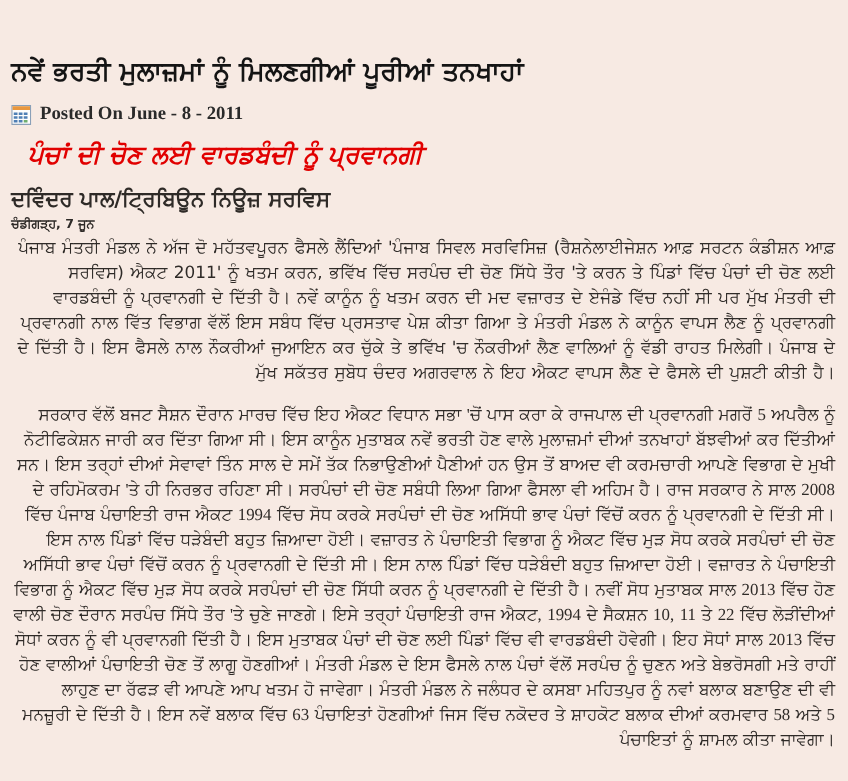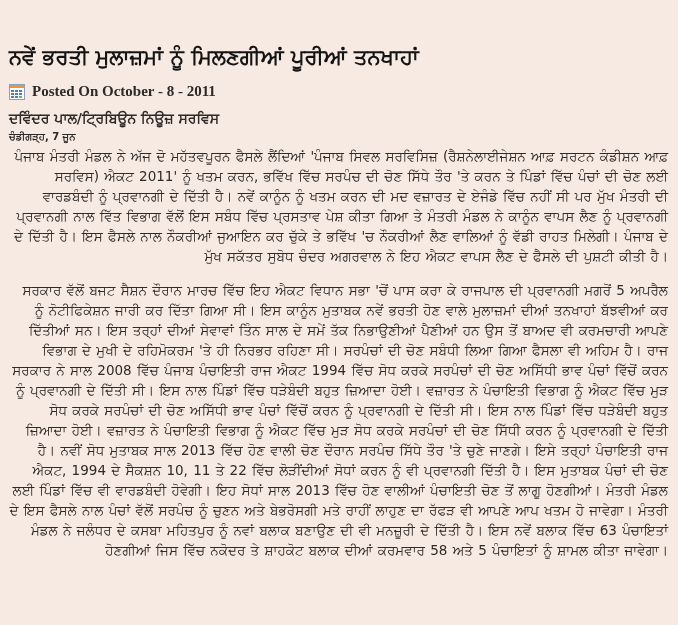--- a/index.html
+++ b/index.html
@@ -50,40 +50,40 @@
   .subhead{
     font-size:20px;
     font-weight:bold;
     font-style:italic;
     color:var(--accent);
     padding-left:13px;
     margin-bottom:14px;
     line-height:1.3;
   }
   .byline{
-    font-size:14px;
+    font-size:17px;
     font-weight:bold;
     color:var(--text);
     margin-bottom:4px;
   }
   .dateline{
     font-size:10px;
     font-weight:bold;
     color:var(--text);
     margin-bottom:3px;
   }
   .body-para{
     font-size:13.5px;
     line-height:20px;
     color:var(--text);
     text-align:right;
     margin-bottom:14px;
     word-spacing:1px;
   }
-  .body-para:last-child{margin-bottom:0;}
+  .body-para:last-child{margin-bottom:0;font-family:Liberation Serif, serif;}
 </style>
 </head>
 <body>
 
 <div class="page">
 
   <h1 class="article-title">ਨਵੇਂ ਭਰਤੀ ਮੁਲਾਜ਼ਮਾਂ ਨੂੰ ਮਿਲਣਗੀਆਂ ਪੂਰੀਆਂ ਤਨਖਾਹਾਂ</h1>
 
   <div class="posted-row">
     <span class="cal-icon">
@@ -96,23 +96,24 @@
           <rect x="10" y="6" width="3" height="2"></rect>
           <rect x="2" y="9" width="3" height="2"></rect>
           <rect x="6" y="9" width="3" height="2"></rect>
           <rect x="10" y="9" width="3" height="2"></rect>
           <rect x="2" y="12" width="3" height="2"></rect>
           <rect x="6" y="12" width="3" height="2"></rect>
         </g>
         <rect x="10" y="12" width="3" height="2" fill="#6fae6f"></rect>
       </svg>
     </span>
-    <span class="posted-text">Posted On October - 8 - 2011</span>
+    <span class="posted-text">Posted On June - 8 - 2011</span>
   </div>
 
+  <h2 class="subhead">ਪੰਚਾਂ ਦੀ ਚੋਣ ਲਈ ਵਾਰਡਬੰਦੀ ਨੂੰ ਪ੍ਰਵਾਨਗੀ</h2>
 
   <div class="byline">ਦਵਿੰਦਰ ਪਾਲ/ਟ੍ਰਿਬਿਊਨ ਨਿਊਜ਼ ਸਰਵਿਸ</div>
 
   <div class="dateline">ਚੰਡੀਗੜ੍ਹ, 7 ਜੂਨ</div>
 
   <p class="body-para">ਪੰਜਾਬ ਮੰਤਰੀ ਮੰਡਲ ਨੇ ਅੱਜ ਦੋ ਮਹੱਤਵਪੂਰਨ ਫੈਸਲੇ ਲੈਂਦਿਆਂ 'ਪੰਜਾਬ ਸਿਵਲ ਸਰਵਿਸਿਜ਼ (ਰੈਸ਼ਨੇਲਾਈਜੇਸ਼ਨ ਆਫ਼ ਸਰਟਨ ਕੰਡੀਸ਼ਨ ਆਫ਼ ਸਰਵਿਸ) ਐਕਟ 2011' ਨੂੰ ਖਤਮ ਕਰਨ, ਭਵਿੱਖ ਵਿੱਚ ਸਰਪੰਚ ਦੀ ਚੋਣ ਸਿੱਧੇ ਤੌਰ 'ਤੇ ਕਰਨ ਤੇ ਪਿੰਡਾਂ ਵਿੱਚ ਪੰਚਾਂ ਦੀ ਚੋਣ ਲਈ ਵਾਰਡਬੰਦੀ ਨੂੰ ਪ੍ਰਵਾਨਗੀ ਦੇ ਦਿੱਤੀ ਹੈ। ਨਵੇਂ ਕਾਨੂੰਨ ਨੂੰ ਖਤਮ ਕਰਨ ਦੀ ਮਦ ਵਜ਼ਾਰਤ ਦੇ ਏਜੰਡੇ ਵਿੱਚ ਨਹੀਂ ਸੀ ਪਰ ਮੁੱਖ ਮੰਤਰੀ ਦੀ ਪ੍ਰਵਾਨਗੀ ਨਾਲ ਵਿੱਤ ਵਿਭਾਗ ਵੱਲੋਂ ਇਸ ਸਬੰਧ ਵਿੱਚ ਪ੍ਰਸਤਾਵ ਪੇਸ਼ ਕੀਤਾ ਗਿਆ ਤੇ ਮੰਤਰੀ ਮੰਡਲ ਨੇ ਕਾਨੂੰਨ ਵਾਪਸ ਲੈਣ ਨੂੰ ਪ੍ਰਵਾਨਗੀ ਦੇ ਦਿੱਤੀ ਹੈ। ਇਸ ਫੈਸਲੇ ਨਾਲ ਨੌਕਰੀਆਂ ਜੁਆਇਨ ਕਰ ਚੁੱਕੇ ਤੇ ਭਵਿੱਖ 'ਚ ਨੌਕਰੀਆਂ ਲੈਣ ਵਾਲਿਆਂ ਨੂੰ ਵੱਡੀ ਰਾਹਤ ਮਿਲੇਗੀ। ਪੰਜਾਬ ਦੇ ਮੁੱਖ ਸਕੱਤਰ ਸੁਬੋਧ ਚੰਦਰ ਅਗਰਵਾਲ ਨੇ  ਇਹ ਐਕਟ ਵਾਪਸ ਲੈਣ ਦੇ ਫੈਸਲੇ ਦੀ ਪੁਸ਼ਟੀ ਕੀਤੀ ਹੈ।</p>
 
   <p class="body-para">ਸਰਕਾਰ ਵੱਲੋਂ ਬਜਟ ਸੈਸ਼ਨ ਦੌਰਾਨ ਮਾਰਚ ਵਿੱਚ ਇਹ ਐਕਟ ਵਿਧਾਨ ਸਭਾ 'ਚੋਂ ਪਾਸ ਕਰਾ ਕੇ ਰਾਜਪਾਲ ਦੀ ਪ੍ਰਵਾਨਗੀ ਮਗਰੋਂ 5 ਅਪਰੈਲ ਨੂੰ ਨੋਟੀਫਿਕੇਸ਼ਨ ਜਾਰੀ ਕਰ ਦਿੱਤਾ ਗਿਆ ਸੀ। ਇਸ ਕਾਨੂੰਨ ਮੁਤਾਬਕ ਨਵੇਂ ਭਰਤੀ ਹੋਣ ਵਾਲੇ ਮੁਲਾਜ਼ਮਾਂ ਦੀਆਂ ਤਨਖਾਹਾਂ ਬੱਝਵੀਆਂ ਕਰ ਦਿੱਤੀਆਂ ਸਨ। ਇਸ ਤਰ੍ਹਾਂ ਦੀਆਂ ਸੇਵਾਵਾਂ ਤਿੰਨ ਸਾਲ ਦੇ ਸਮੇਂ ਤੱਕ ਨਿਭਾਉਣੀਆਂ ਪੈਣੀਆਂ ਹਨ ਉਸ ਤੋਂ ਬਾਅਦ ਵੀ ਕਰਮਚਾਰੀ ਆਪਣੇ ਵਿਭਾਗ ਦੇ ਮੁਖੀ ਦੇ ਰਹਿਮੋਕਰਮ 'ਤੇ ਹੀ ਨਿਰਭਰ ਰਹਿਣਾ ਸੀ। ਸਰਪੰਚਾਂ ਦੀ ਚੋਣ ਸਬੰਧੀ ਲਿਆ ਗਿਆ ਫੈਸਲਾ ਵੀ ਅਹਿਮ ਹੈ। ਰਾਜ ਸਰਕਾਰ ਨੇ ਸਾਲ 2008 ਵਿੱਚ ਪੰਜਾਬ ਪੰਚਾਇਤੀ ਰਾਜ ਐਕਟ 1994 ਵਿੱਚ ਸੋਧ ਕਰਕੇ ਸਰਪੰਚਾਂ ਦੀ ਚੋਣ ਅਸਿੱਧੀ ਭਾਵ ਪੰਚਾਂ ਵਿੱਚੋਂ ਕਰਨ ਨੂੰ ਪ੍ਰਵਾਨਗੀ ਦੇ ਦਿੱਤੀ ਸੀ। ਇਸ ਨਾਲ ਪਿੰਡਾਂ ਵਿੱਚ ਧੜੇਬੰਦੀ ਬਹੁਤ ਜ਼ਿਆਦਾ ਹੋਈ। ਵਜ਼ਾਰਤ ਨੇ ਪੰਚਾਇਤੀ ਵਿਭਾਗ ਨੂੰ ਐਕਟ ਵਿੱਚ  ਮੁੜ ਸੋਧ ਕਰਕੇ ਸਰਪੰਚਾਂ ਦੀ ਚੋਣ ਅਸਿੱਧੀ ਭਾਵ ਪੰਚਾਂ ਵਿੱਚੋਂ ਕਰਨ ਨੂੰ ਪ੍ਰਵਾਨਗੀ ਦੇ ਦਿੱਤੀ ਸੀ। ਇਸ ਨਾਲ ਪਿੰਡਾਂ ਵਿੱਚ ਧੜੇਬੰਦੀ ਬਹੁਤ ਜ਼ਿਆਦਾ ਹੋਈ। ਵਜ਼ਾਰਤ ਨੇ ਪੰਚਾਇਤੀ ਵਿਭਾਗ ਨੂੰ ਐਕਟ ਵਿੱਚ ਮੁੜ ਸੋਧ ਕਰਕੇ ਸਰਪੰਚਾਂ ਦੀ ਚੋਣ ਸਿੱਧੀ ਕਰਨ ਨੂੰ ਪ੍ਰਵਾਨਗੀ ਦੇ ਦਿੱਤੀ ਹੈ। ਨਵੀਂ ਸੋਧ ਮੁਤਾਬਕ ਸਾਲ 2013 ਵਿੱਚ ਹੋਣ ਵਾਲੀ ਚੋਣ ਦੌਰਾਨ ਸਰਪੰਚ ਸਿੱਧੇ ਤੌਰ 'ਤੇ ਚੁਣੇ ਜਾਣਗੇ। ਇਸੇ ਤਰ੍ਹਾਂ ਪੰਚਾਇਤੀ ਰਾਜ ਐਕਟ, 1994 ਦੇ ਸੈਕਸ਼ਨ 10, 11 ਤੇ 22 ਵਿੱਚ ਲੋੜੀਂਦੀਆਂ ਸੋਧਾਂ ਕਰਨ ਨੂੰ ਵੀ ਪ੍ਰਵਾਨਗੀ ਦਿੱਤੀ ਹੈ। ਇਸ ਮੁਤਾਬਕ ਪੰਚਾਂ ਦੀ ਚੋਣ ਲਈ ਪਿੰਡਾਂ ਵਿੱਚ ਵੀ ਵਾਰਡਬੰਦੀ ਹੋਵੇਗੀ। ਇਹ ਸੋਧਾਂ ਸਾਲ 2013 ਵਿੱਚ ਹੋਣ ਵਾਲੀਆਂ ਪੰਚਾਇਤੀ ਚੋਣ ਤੋਂ ਲਾਗੂ ਹੋਣਗੀਆਂ। ਮੰਤਰੀ ਮੰਡਲ ਦੇ ਇਸ ਫੈਸਲੇ ਨਾਲ ਪੰਚਾਂ ਵੱਲੋਂ ਸਰਪੰਚ ਨੂੰ ਚੁਣਨ ਅਤੇ ਬੇਭਰੋਸਗੀ ਮਤੇ ਰਾਹੀਂ ਲਾਹੁਣ ਦਾ ਰੱਫੜ ਵੀ ਆਪਣੇ ਆਪ ਖਤਮ ਹੋ ਜਾਵੇਗਾ। ਮੰਤਰੀ ਮੰਡਲ ਨੇ ਜਲੰਧਰ ਦੇ ਕਸਬਾ ਮਹਿਤਪੁਰ ਨੂੰ ਨਵਾਂ ਬਲਾਕ ਬਣਾਉਣ ਦੀ ਵੀ ਮਨਜ਼ੂਰੀ ਦੇ ਦਿੱਤੀ ਹੈ। ਇਸ ਨਵੇਂ ਬਲਾਕ ਵਿੱਚ 63 ਪੰਚਾਇਤਾਂ ਹੋਣਗੀਆਂ ਜਿਸ ਵਿੱਚ ਨਕੋਦਰ ਤੇ ਸ਼ਾਹਕੋਟ ਬਲਾਕ ਦੀਆਂ ਕਰਮਵਾਰ 58 ਅਤੇ 5 ਪੰਚਾਇਤਾਂ ਨੂੰ ਸ਼ਾਮਲ ਕੀਤਾ ਜਾਵੇਗਾ।</p>
 
 </div>

